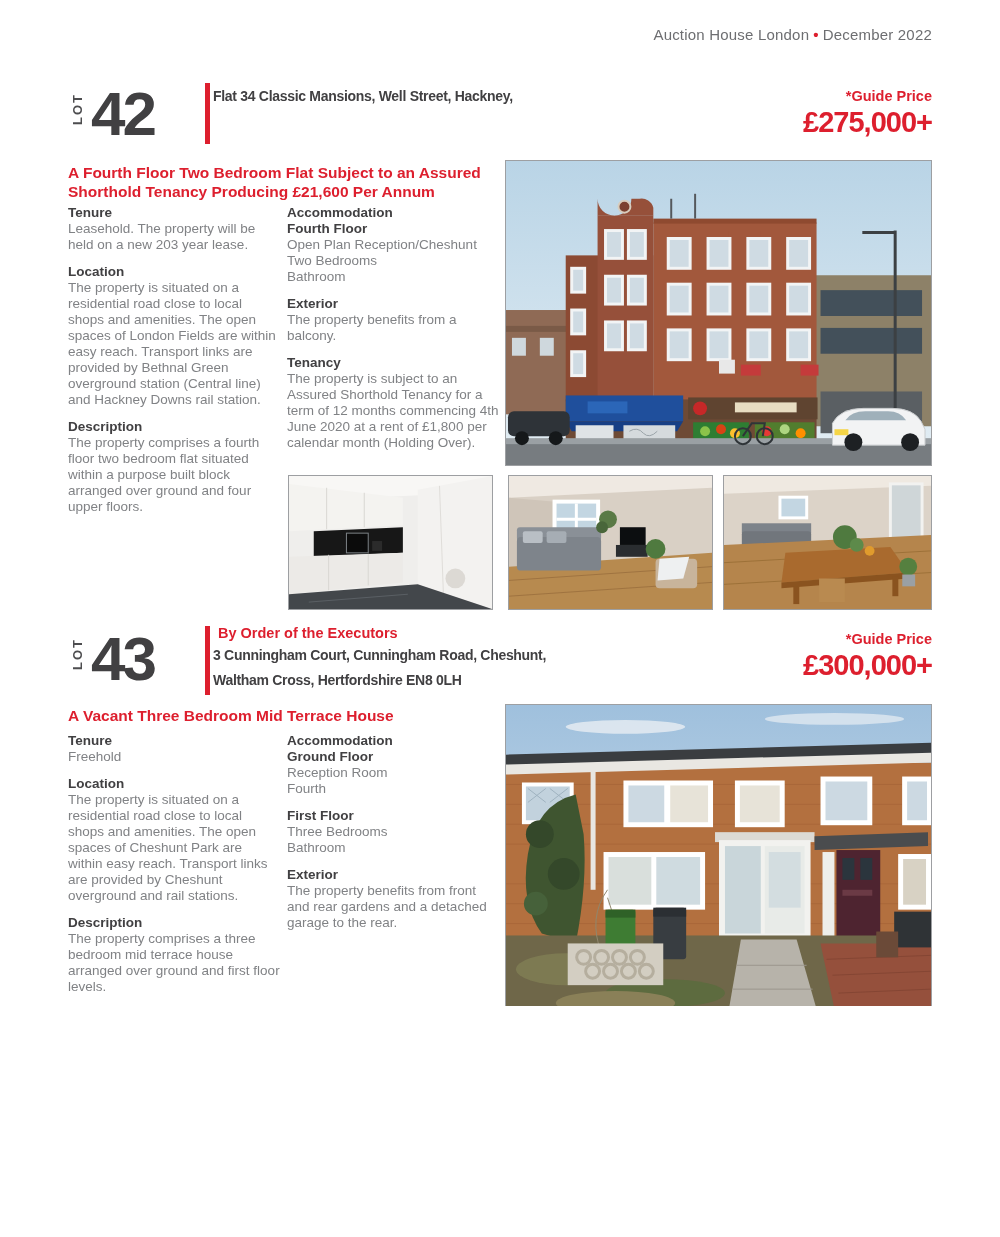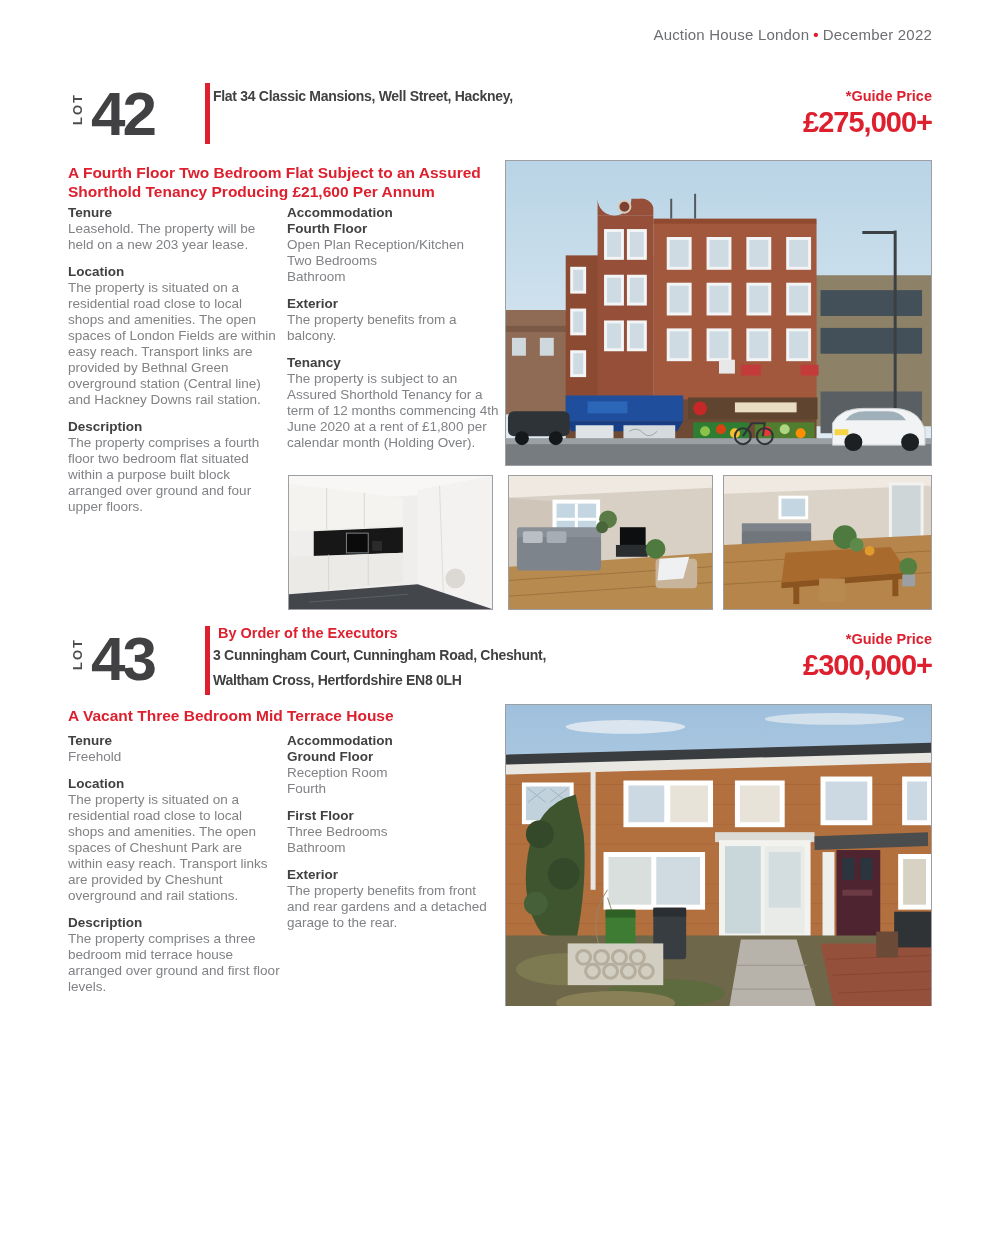--- a/index.html
+++ b/index.html
@@ -96,21 +96,21 @@
         </div>
         <div class="tblock">
           <div class="tb-title">Description</div>
           <div class="tb-line">The property comprises a fourth floor two bedroom flat situated within a purpose built block arranged over ground and four upper floors.</div>
         </div>
       </div>
     <div class="tcol tcol2">
         <div class="tblock">
           <div class="tb-title">Accommodation</div>
           <div class="tb-sub">Fourth Floor</div>
-          <div class="tb-line">Open Plan Reception/Kitchen</div>
+          <div class="tb-line">Open Plan Reception/Cheshunt</div>
           <div class="tb-line">Two Bedrooms</div>
           <div class="tb-line">Bathroom</div>
         </div>
         <div class="tblock">
           <div class="tb-title">Exterior</div>
           <div class="tb-line">The property benefits from a balcony.</div>
         </div>
         <div class="tblock">
           <div class="tb-title">Tenancy</div>
           <div class="tb-line">The property is subject to an Assured Shorthold Tenancy for a term of 12 months commencing 4th June 2020 at a rent of £1,800 per calendar month (Holding Over).</div>

